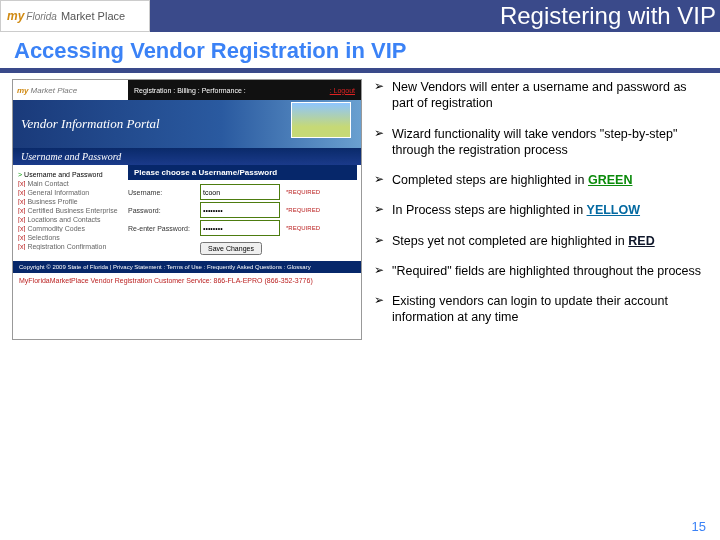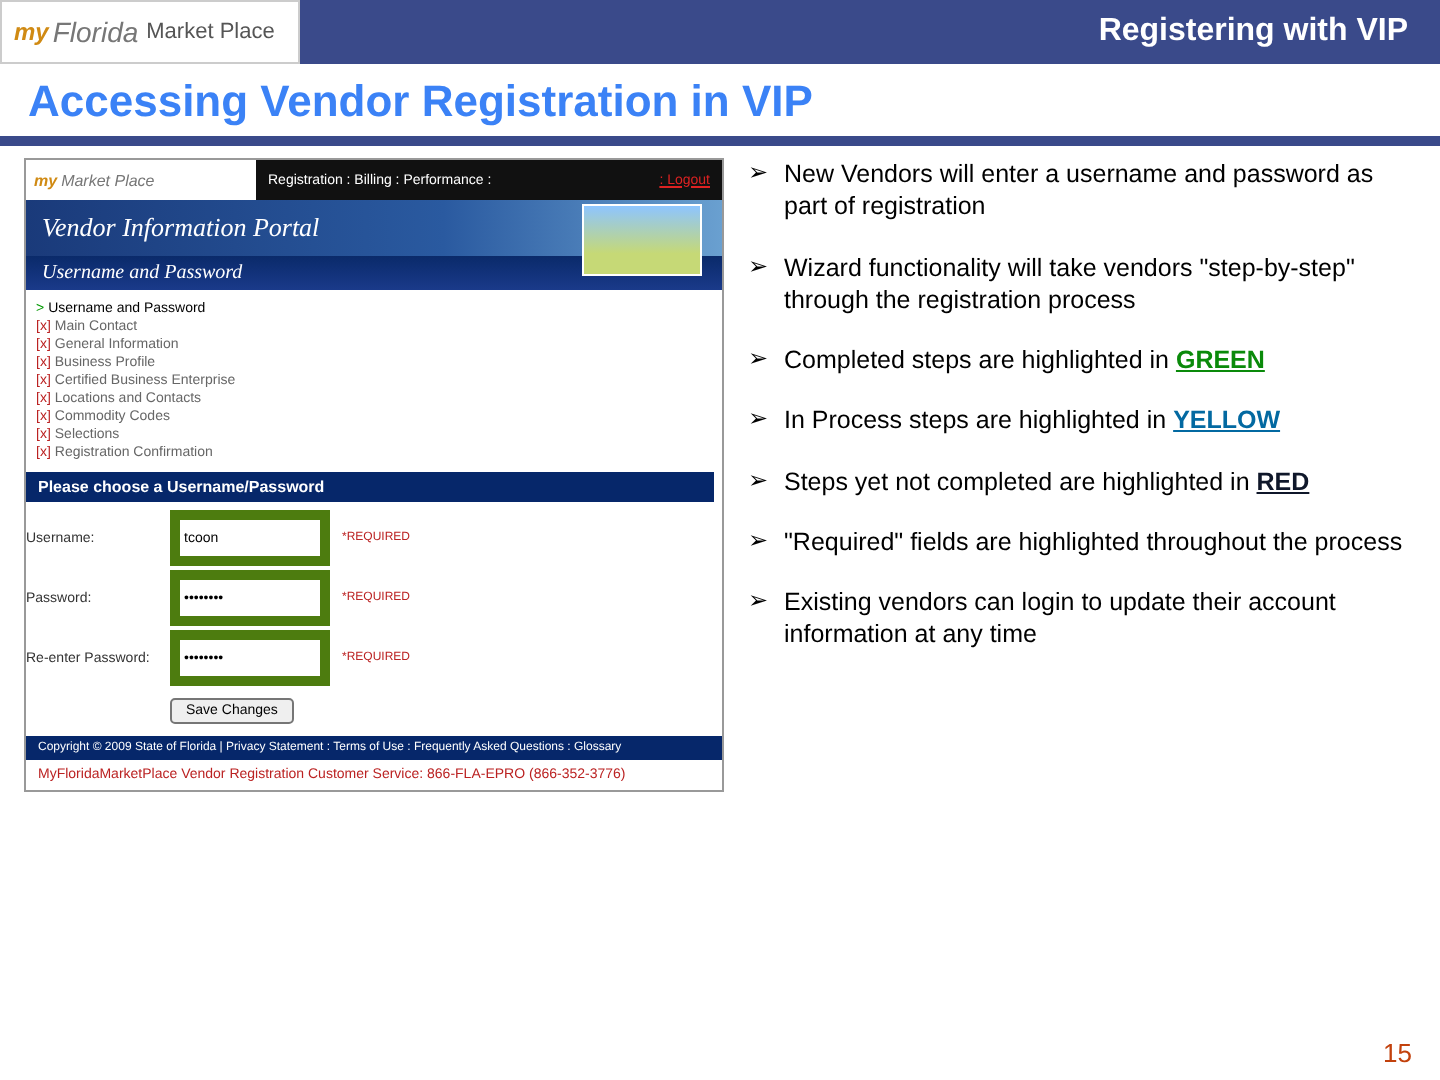--- a/index.html
+++ b/index.html
@@ -1,70 +1,70 @@
 <!DOCTYPE html>
 <html><head>
 <meta charset="utf-8">
 <style>
   * { margin:0; padding:0; box-sizing:border-box; }
   body { width:720px; height:540px; font-family:Arial,Helvetica,sans-serif; background:#fff; position:relative; overflow:hidden; }
 
   .topbar { background:#3a4a8a; height:32px; display:flex; align-items:center; }
   .logo-box { background:#fff; height:32px; width:150px; display:flex; align-items:center; padding:0 6px; border:1px solid #ccc; }
   .logo-box .my { font-style:italic; font-weight:bold; color:#d08a13; font-size:12px; }
-  .logo-box .fl { font-style:italic; color:#777; font-size:14px; margin-left:2px; }
+  .logo-box .fl { font-style:italic; color:#777; font-size:10px; margin-left:2px; }
   .logo-box .mp { color:#555; font-size:11px; margin-left:4px; }
-  .topbar-title { flex:1; text-align:right; color:#fff; font-weight:bold; font-size:16px; padding-right:16px; }
+  .topbar-title { flex:1; text-align:right; color:#fff; font-weight:normal; font-size:24px; padding-right:4px; }
 
   .subtitle { font-size:22px; font-weight:bold; color:#3b82f6; padding:6px 14px 4px 14px; }
   .accent { height:5px; background:#3a4a8a; margin:0 0 6px 0; }
 
   .content { display:flex; padding:0 12px; }
   .shot { width:350px; border:1px solid #999; font-size:8px; color:#333; background:#fff; }
 
   .sh-header { display:flex; height:20px; }
   .sh-logo { width:115px; background:#fff; display:flex; align-items:center; padding:0 4px; font-style:italic; }
   .sh-logo .my { color:#d08a13; font-weight:bold; }
   .sh-logo .mp { color:#777; margin-left:2px; }
   .sh-nav { flex:1; background:#111; color:#fff; display:flex; align-items:center; padding:0 6px; font-size:7px; }
   .sh-nav .spacer { flex:1; }
   .sh-nav .logout { color:#d22; text-decoration:underline; }
 
-  .sh-banner { height:28px; background:linear-gradient(90deg,#1a3a7a 0%,#2a5aa0 60%,#6aa0d0 100%); color:#fff; display:flex; align-items:center; padding:0 8px; font-style:italic; font-family:Georgia,serif; font-size:13px; position:relative; }
+  .sh-banner { height:48px; background:linear-gradient(90deg,#1a3a7a 0%,#2a5aa0 60%,#6aa0d0 100%); color:#fff; display:flex; align-items:center; padding:0 8px; font-style:italic; font-family:Georgia,serif; font-size:13px; position:relative; }
   .sh-banner .palm { position:absolute; right:10px; top:2px; width:60px; height:36px; background:linear-gradient(180deg,#8ec5ff 0%,#c6d976 70%); border:1px solid #fff; }
   .sh-subbanner { background:linear-gradient(180deg,#0a2a6a,#1a3a8a); color:#fff; padding:3px 8px; font-family:Georgia,serif; font-size:10px; font-style:italic; }
 
-  .sh-body { display:flex;flex-direction:column; }
+  .sh-body { display:flex; }
   .sh-sidebar { width:115px; padding:4px 5px; font-size:7px; color:#666; }
   .sh-sidebar .cur { color:#000; }
   .sh-sidebar div { margin:2px 0; white-space:nowrap; overflow:hidden; }
   .sh-sidebar .mk { color:#b22; margin-right:2px; }
   .sh-sidebar .mkg { color:#090; margin-right:2px; }
 
   .sh-main { flex:1; padding:0 4px 4px 0; }
   .sh-formhdr { background:#06276a; color:#fff; font-weight:bold; padding:3px 6px; font-size:8px; margin-bottom:4px; }
   .sh-row { display:flex; align-items:center; margin:2px 0; }
   .sh-row label { width:72px; font-size:7px; color:#333; }
-  .sh-row input { font-size:7px; padding:1px 2px; border:5px solid #4d7c0f; width:80px; height:28px; }
+  .sh-row input { font-size:7px; padding:1px 2px; border:1px solid #4d7c0f; width:80px; height:16px; }
   .sh-row .req { color:#b22; font-size:6px; margin-left:6px; }
   .sh-btn { margin:6px 0 2px 72px; }
   .sh-btn button { font-size:7px; padding:1px 6px; }
 
   .sh-footer { background:#06276a; color:#fff; font-size:6px; padding:3px 6px; }
   .sh-support { color:#b22; font-size:7px; text-align:left; padding:4px 6px; }
 
   .bullets { flex:1; padding:0 6px 0 12px; font-size:12.5px; line-height:1.3; }
   .bullets li { list-style:none; display:flex; margin:0 0 14px 0; }
   .bullets li .arrow { width:18px; flex:none; font-size:12px; }
   .bullets li .txt { flex:1; }
   .green { color:#0a8a0a; font-weight:bold; text-decoration:underline;margin-top:32px; }
   .yellow { color:#0369a1; font-weight:bold; text-decoration:underline; }
   .red { color:#0f172a; font-weight:bold; text-decoration:underline; }
 
-  .pagenum { position:absolute; bottom:6px; right:14px; font-size:13px; color:#c2410c; }
+  .pagenum { position:absolute; bottom:6px; right:14px; font-size:13px; color:#3b82f6; }
 </style>
 </head>
 <body>
 
 <div class="topbar">
   <div class="logo-box">
     <span class="my">my</span>
     <span class="fl">Florida</span>
     <span class="mp">Market Place</span>
   </div>

